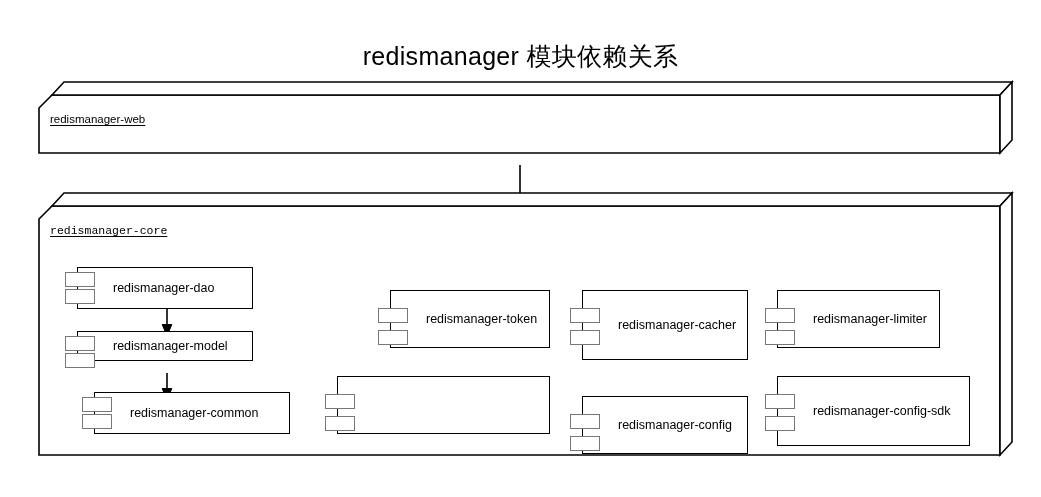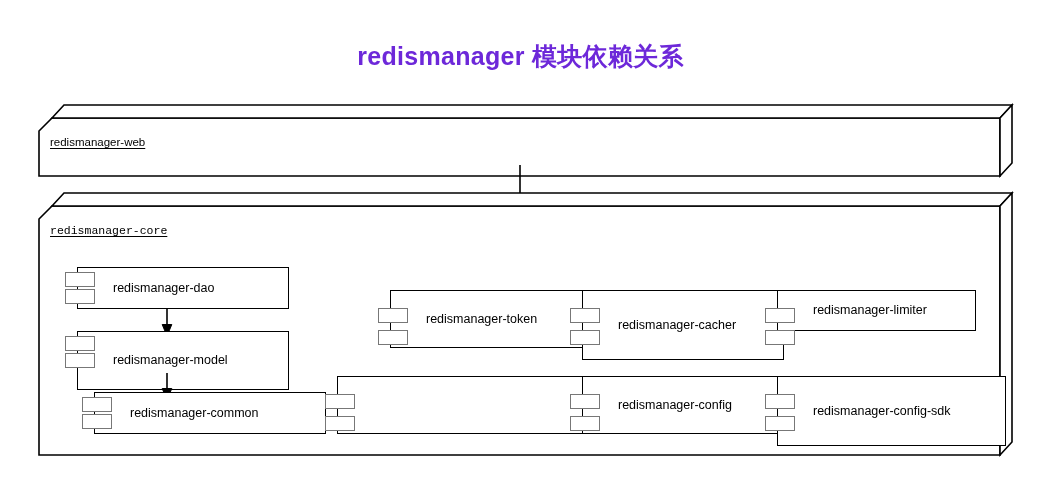--- a/index.html
+++ b/index.html
@@ -20,23 +20,23 @@
   }
 
   
   #diagram-title {
     position: absolute;
     left: 0;
     top: 40px;
     width: 1041px;
     text-align: center;
     font-size: 25px;
-    font-weight: bold;
+    font-weight: normal;
     letter-spacing: 0.3px;
-    color: #6d28d9;
+    color: #000000;
     white-space: nowrap;
   }
 
   
   .package {
     position: absolute;
   }
   .package svg {
     position: absolute;
     left: 0;
@@ -49,21 +49,20 @@
     color: #000000;
     text-decoration: underline;
     text-underline-offset: 2px;
     white-space: nowrap;
     line-height: 1;
   }
 
   
   .component {
     position: absolute;
-    padding-left: 36px;
   }
   .component-body {
     position: absolute;
     left: 12px;
     top: 0;
     right: 0;
     bottom: 0;
     border: 1.4px solid #000000;
     background: #ffffff;
     box-sizing: border-box;
@@ -99,21 +98,21 @@
     overflow: visible;
   }
 </style>
 </head>
 <body>
 
 <div id="canvas">
 
   <div id="diagram-title">redismanager 模块依赖关系</div>
 
-  <div class="package" style="left:38px; top:117px; width:975px; height:72px;text-decoration:underline;">
+  <div class="package" style="left:38px; top:94px; width:975px; height:72px;text-decoration:underline;">
     <svg width="975" height="72" viewBox="0 0 975 72">
 
       <path d="M 1 14 L 14 1 L 962 1 L 962 59 L 1 59 Z" fill="#ffffff" stroke="#000000" stroke-width="1.6"></path>
 
       <path d="M 14 1 L 26 -12 L 974 -12 L 962 1 Z" fill="#ffffff" stroke="#000000" stroke-width="1.6"></path>
 
       <path d="M 962 1 L 974 -12 L 974 46 L 962 59 Z" fill="#ffffff" stroke="#000000" stroke-width="1.6"></path>
     </svg>
     <div class="package-label" style="left:12px; top:20px;">redismanager-web</div>
   </div>
@@ -137,21 +136,21 @@
     <div class="component-tab tab-upper" style="top:5px;"></div>
     <div class="component-tab tab-lower" style="top:22px;"></div>
     <div class="component-label">redismanager-dao</div>
   </div>
 
   <svg class="arrow" style="left:159px; top:309px; width:16px; height:28px;" width="16" height="28" viewBox="0 0 16 28">
     <line x1="8" y1="0" x2="8" y2="19" stroke="#000000" stroke-width="1.6"></line>
     <path d="M 8 27 L 3.2 15.5 L 12.8 15.5 Z" fill="#000000" stroke="#000000" stroke-width="1"></path>
   </svg>
 
-  <div class="component" style="left:65px; top:331px; width:188px; height:59px;">
+  <div class="component" style="left:65px; top:331px; width:188px; height:30px;">
     <div class="component-body"></div>
     <div class="component-tab tab-upper" style="top:5px;"></div>
     <div class="component-tab tab-lower" style="top:22px;"></div>
     <div class="component-label">redismanager-model</div>
   </div>
 
   <svg class="arrow" style="left:159px; top:373px; width:16px; height:28px;" width="16" height="28" viewBox="0 0 16 28">
     <line x1="8" y1="0" x2="8" y2="19" stroke="#000000" stroke-width="1.6"></line>
     <path d="M 8 27 L 3.2 15.5 L 12.8 15.5 Z" fill="#000000" stroke="#000000" stroke-width="1"></path>
   </svg>
@@ -170,34 +169,34 @@
     <div class="component-label">redismanager-token</div>
   </div>
 
   <div class="component" style="left:570px; top:290px; width:178px; height:70px;">
     <div class="component-body"></div>
     <div class="component-tab tab-upper"></div>
     <div class="component-tab tab-lower"></div>
     <div class="component-label">redismanager-cacher</div>
   </div>
 
-  <div class="component" style="left:765px; top:290px; width:175px; height:41px;">
+  <div class="component" style="left:765px; top:290px; width:175px; height:58px;">
     <div class="component-body"></div>
     <div class="component-tab tab-upper"></div>
     <div class="component-tab tab-lower"></div>
     <div class="component-label">redismanager-limiter</div>
   </div>
 
   <div class="component" style="left:325px; top:376px; width:225px; height:58px;">
     <div class="component-body"></div>
     <div class="component-tab tab-upper"></div>
     <div class="component-tab tab-lower"></div>
   </div>
 
-  <div class="component" style="left:570px; top:376px; width:178px; height:58px;">
+  <div class="component" style="left:570px; top:396px; width:178px; height:58px;">
     <div class="component-body"></div>
     <div class="component-tab tab-upper"></div>
     <div class="component-tab tab-lower"></div>
     <div class="component-label">redismanager-config</div>
   </div>
 
   <div class="component" style="left:765px; top:376px; width:205px; height:70px;">
     <div class="component-body"></div>
     <div class="component-tab tab-upper"></div>
     <div class="component-tab tab-lower"></div>

